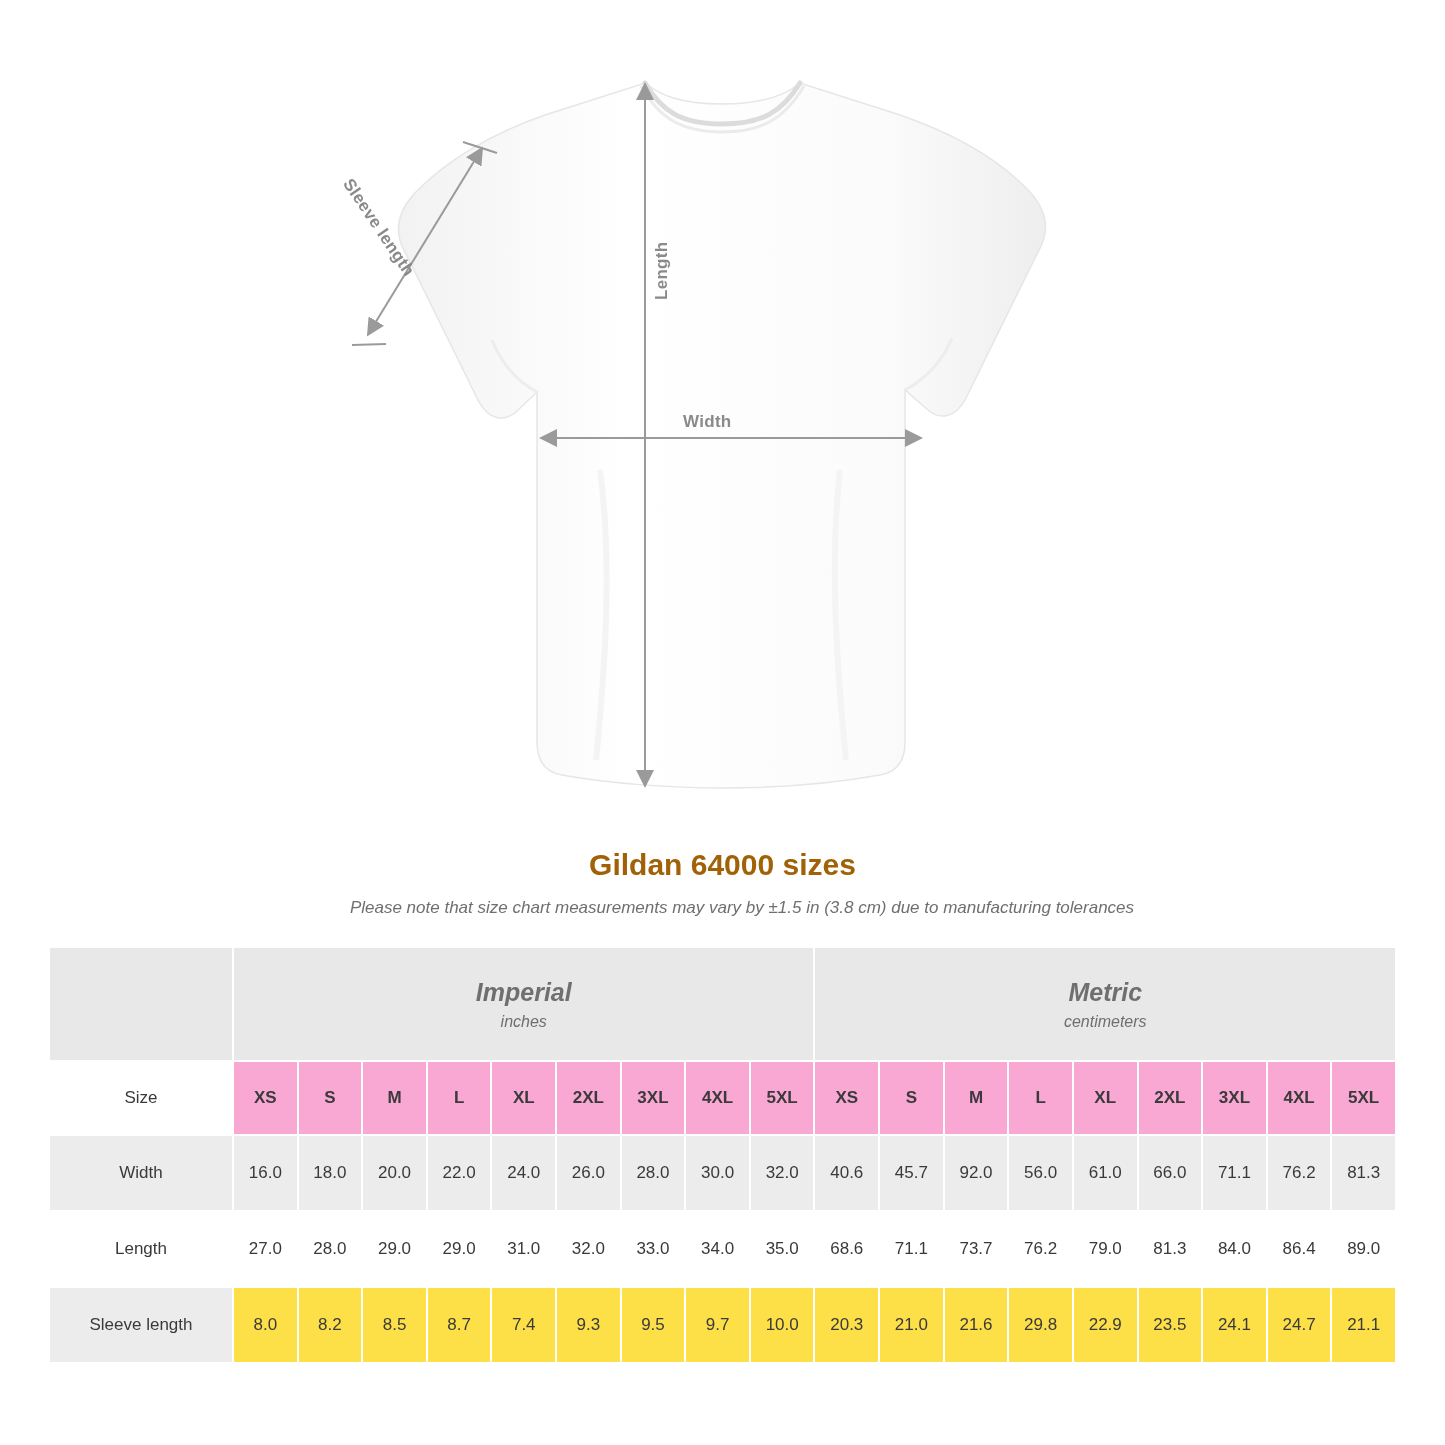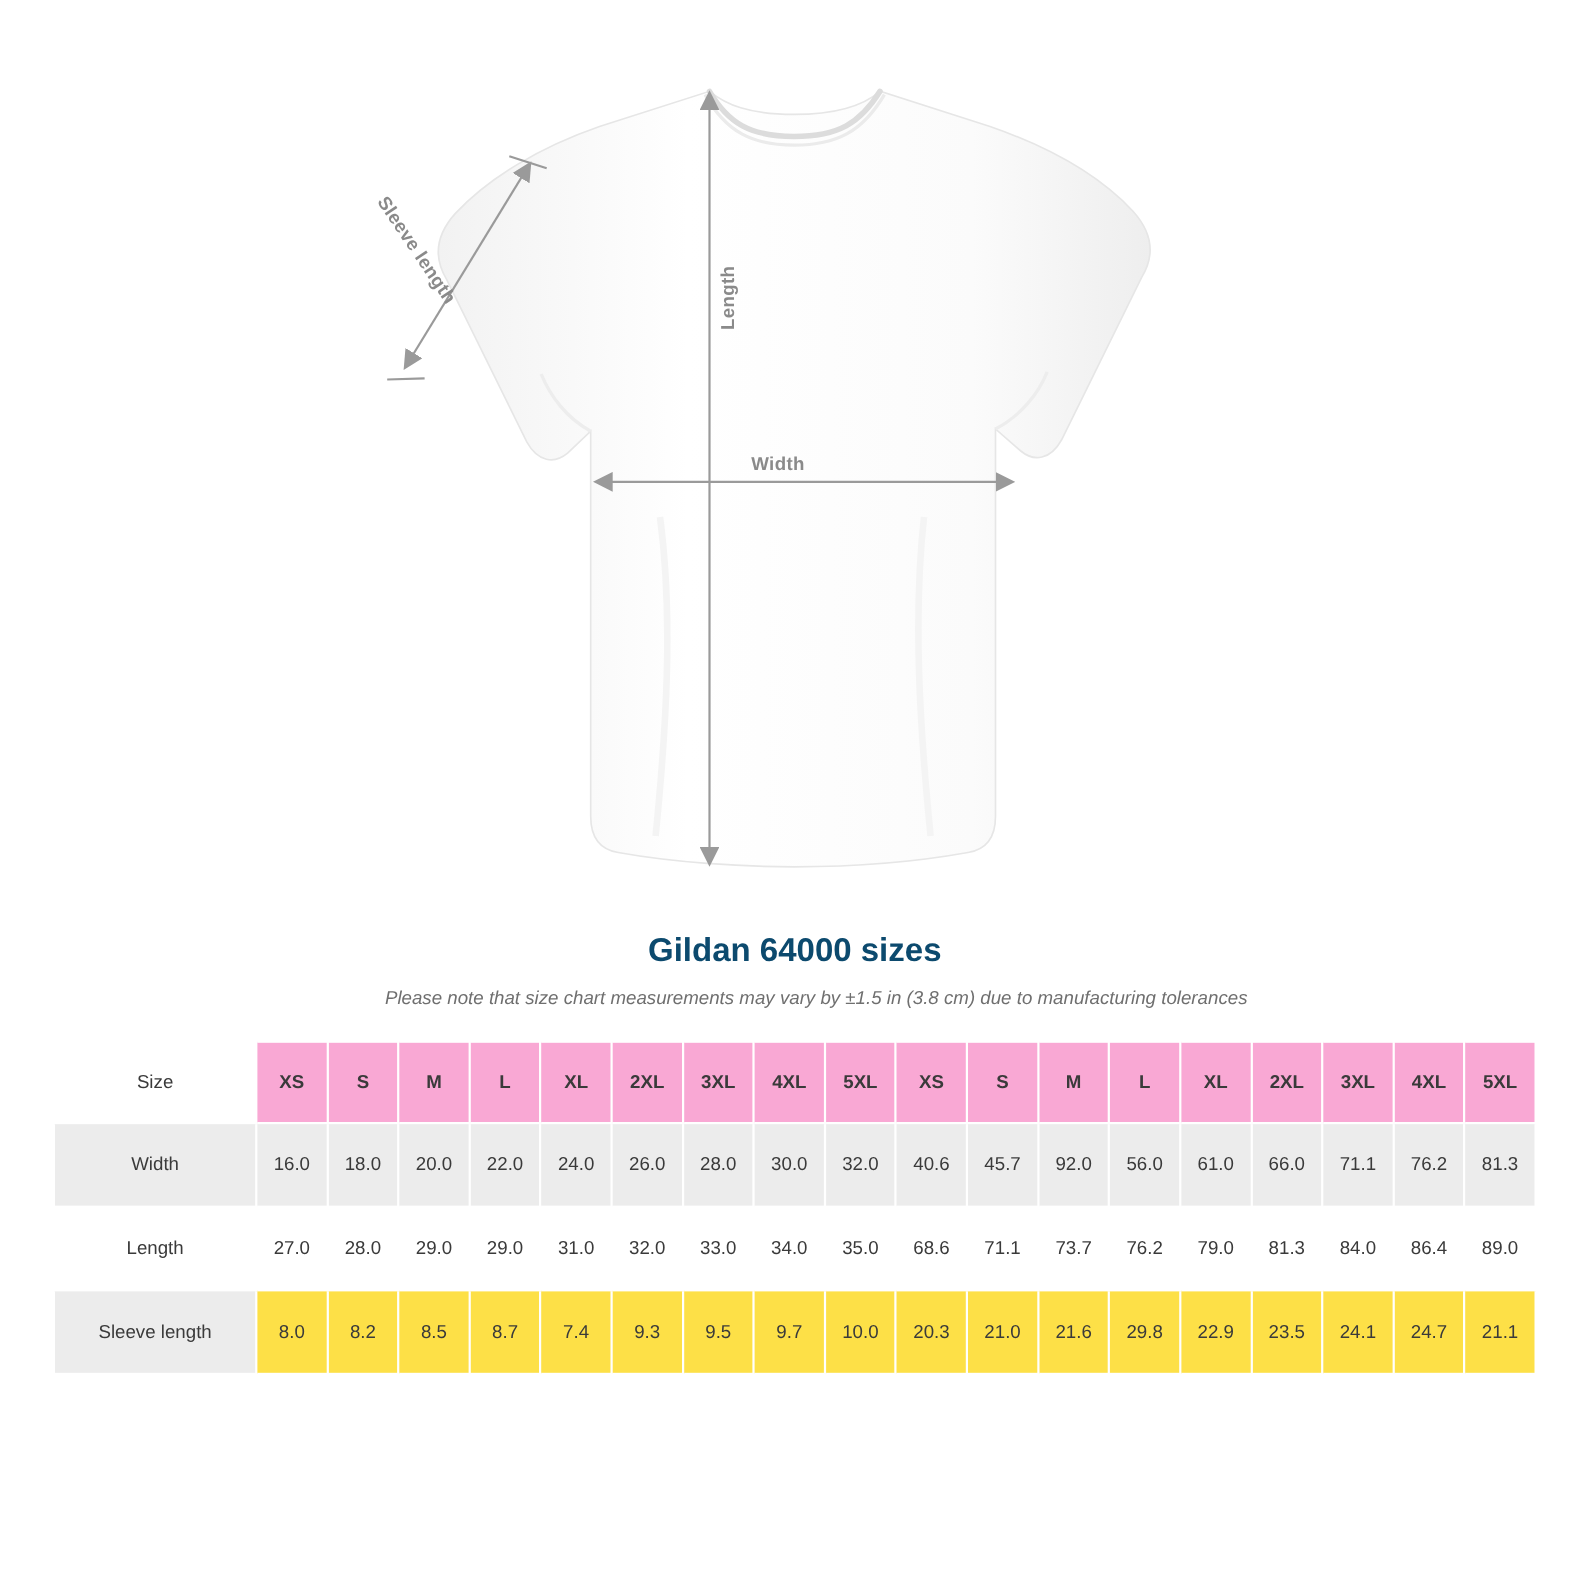--- a/index.html
+++ b/index.html
@@ -51,21 +51,21 @@
   }
 
   
   .title-block {
     text-align: center;
     margin-top: 18px;
   }
   .chart-title {
     font-size: 30px;
     font-weight: bold;
-    color: #0c4a6e;
+    color: #a16207;
     margin: 0;
   }
   .chart-note {
     font-size: 17px;
     font-style: italic;
     color: #6f6f6f;
     margin: 16px 0 0 0;
     padding-left: 39px;
   }
 
@@ -205,20 +205,31 @@
 </div>
 
 <div class="title-block">
   <h1 class="chart-title">Gildan 64000 sizes</h1>
   <p class="chart-note">Please note that size chart measurements may vary by ±1.5 in (3.8 cm) due to manufacturing tolerances</p>
 </div>
 
 <div class="table-wrap">
   <table class="size-table">
     <tbody>
+      <tr class="unit-header">
+        <td class="row-head-col"></td>
+        <td colspan="9">
+          <div class="unit-name">Imperial</div>
+          <div class="unit-sub">inches</div>
+        </td>
+        <td colspan="9">
+          <div class="unit-name">Metric</div>
+          <div class="unit-sub">centimeters</div>
+        </td>
+      </tr>
 
       <tr class="size-row" id="size-row">
         <td class="row-head-col">Size</td>
       <td class="size-label">XS</td>
           <td class="size-label">S</td>
           <td class="size-label">M</td>
           <td class="size-label">L</td>
           <td class="size-label">XL</td>
           <td class="size-label">2XL</td>
           <td class="size-label">3XL</td>

